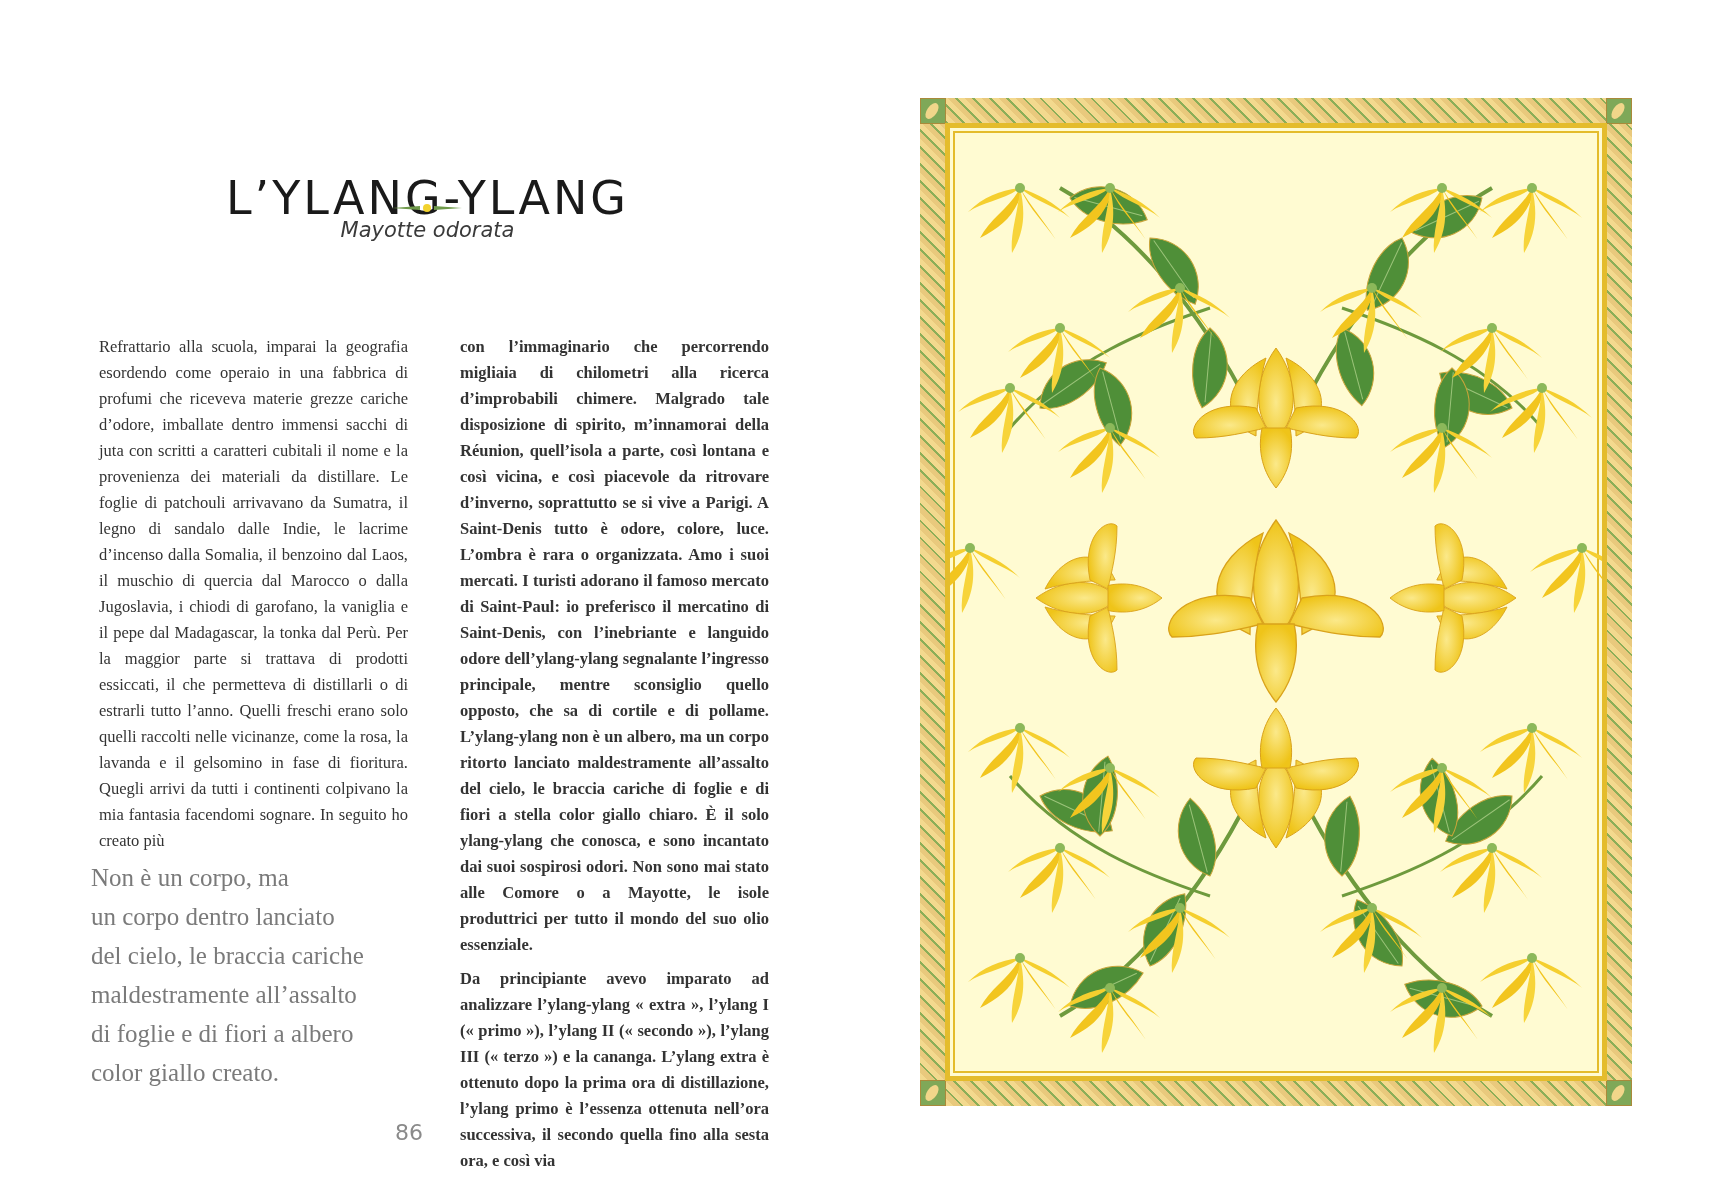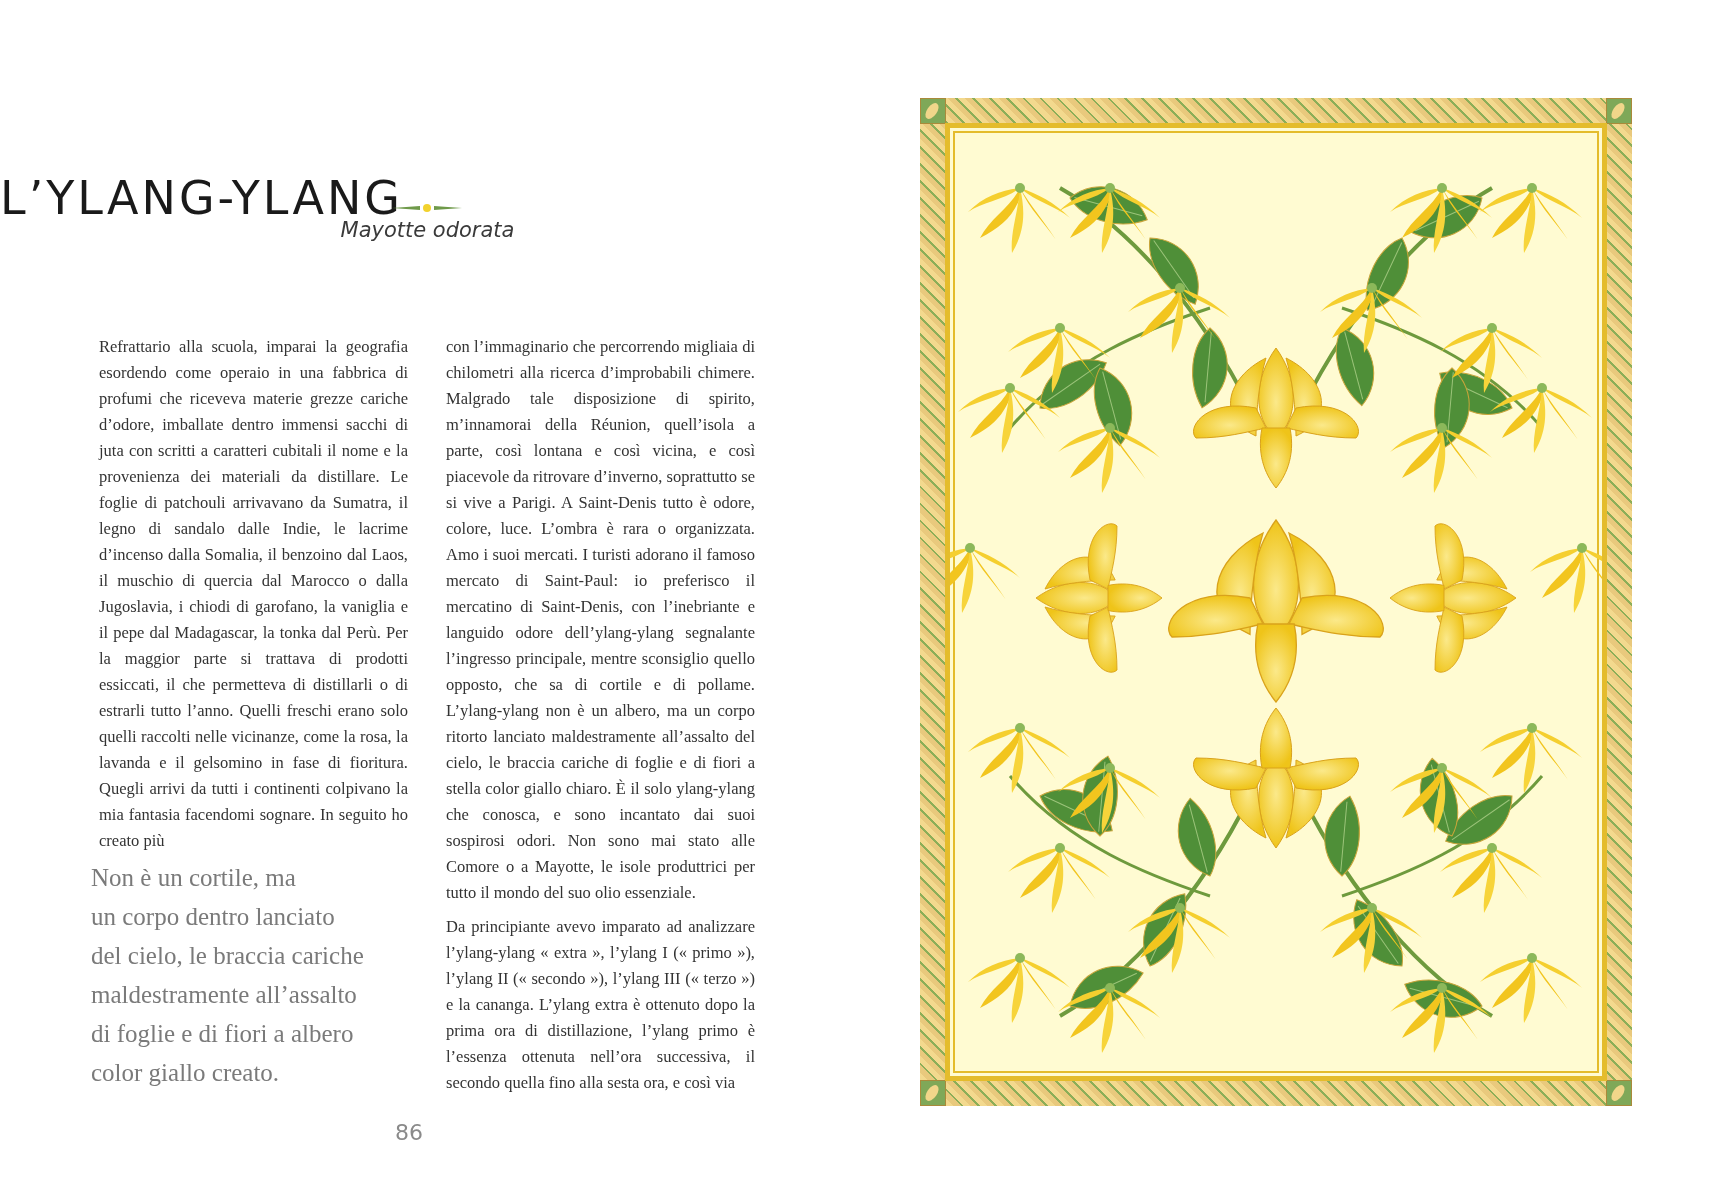--- a/index.html
+++ b/index.html
@@ -2,34 +2,34 @@
 <html><head>
 <meta charset="utf-8">
 <style>
   html, body { margin: 0; padding: 0; }
   body {
     width: 1710px; height: 1200px; background: #ffffff; position: relative; overflow: hidden;
     font-family: "Liberation Serif", "DejaVu Serif", serif; color: #2e2e2e;
   }
   .page-left { position: absolute; left: 0; top: 0; width: 855px; height: 1200px; }
   .title {
-    position: absolute; left: 0; width: 855px; top: 140px; text-align: left;
+    position: absolute; left: 0; width: 855px; top: 140px; text-align: center;
     font-family: "DejaVu Sans", "Liberation Sans", sans-serif; font-size: 46px; letter-spacing: 3px;
     color: #1a1a1a; font-weight: normal;
   }
   .ornament { position: absolute; left: 392px; top: 202px; width: 70px; height: 12px; }
   .subtitle {
     position: absolute; left: 0; width: 855px; top: 218px; text-align: center;
     font-family: "DejaVu Sans", "Liberation Sans", sans-serif; font-style: italic; font-size: 21px; color: #3a3a3a;
   }
   .col {
     position: absolute; top: 326px; font-size: 16.5px; line-height: 26px; text-align: justify; color: #333;
   }
   .col-1 { left: 91px; width: 325px; }
-  .col-2 { left: 438px; width: 325px; }
+  .col-2 { left: 452px; width: 325px; font-weight: bold; }
   .col p { margin: 8px; }
   .pullquote {
     position: absolute; left: 91px; top: 858px; width: 330px; font-size: 25px; line-height: 39px; color: #7a7a7a;
   }
   .pullquote div { white-space: nowrap; }
   .pagenum {
     position: absolute; left: 395px; top: 1120px; width: 60px; text-align: left;
     font-family: "DejaVu Sans", "Liberation Sans", sans-serif; font-size: 22px; color: #8a8a8a;
   }
   .page-right { position: absolute; left: 855px; top: 0; width: 855px; height: 1200px; }
@@ -62,21 +62,21 @@
 
   <div class="col col-1">
     <p>Refrattario alla scuola, imparai la geografia esordendo come operaio in una fabbrica di profumi che riceveva materie grezze cariche d’odore, imballate dentro immensi sacchi di juta con scritti a caratteri cubitali il nome e la provenienza dei materiali da distillare. Le foglie di patchouli arrivavano da Sumatra, il legno di sandalo dalle Indie, le lacrime d’incenso dalla Somalia, il benzoino dal Laos, il muschio di quercia dal Marocco o dalla Jugoslavia, i chiodi di garofano, la vaniglia e il pepe dal Madagascar, la tonka dal Perù. Per la maggior parte si trattava di prodotti essiccati, il che permetteva di distillarli o di estrarli tutto l’anno. Quelli freschi erano solo quelli raccolti nelle vicinanze, come la rosa, la lavanda e il gelsomino in fase di fioritura. Quegli arrivi da tutti i continenti colpivano la mia fantasia facendomi sognare. In seguito ho creato più</p>
   </div>
   <div class="col col-2">
     <p>con l’immaginario che percorrendo migliaia di chilometri alla ricerca d’improbabili chimere. Malgrado tale disposizione di spirito, m’innamorai della Réunion, quell’isola a parte, così lontana e così vicina, e così piacevole da ritrovare d’inverno, soprattutto se si vive a Parigi. A Saint-Denis tutto è odore, colore, luce. L’ombra è rara o organizzata. Amo i suoi mercati. I turisti adorano il famoso mercato di Saint-Paul: io preferisco il mercatino di Saint-Denis, con l’inebriante e languido odore dell’ylang-ylang segnalante l’ingresso principale, mentre sconsiglio quello opposto, che sa di cortile e di pollame. L’ylang-ylang non è un albero, ma un corpo ritorto lanciato maldestramente all’assalto del cielo, le braccia cariche di foglie e di fiori a stella color giallo chiaro. È il solo ylang-ylang che conosca, e sono incantato dai suoi sospirosi odori. Non sono mai stato alle Comore o a Mayotte, le isole produttrici per tutto il mondo del suo olio essenziale.</p>
     <p>Da principiante avevo imparato ad analizzare l’ylang-ylang « extra », l’ylang I (« primo »), l’ylang II (« secondo »), l’ylang III (« terzo ») e la cananga. L’ylang extra è ottenuto dopo la prima ora di distillazione, l’ylang primo è l’essenza ottenuta nell’ora successiva, il secondo quella fino alla sesta ora, e così via</p>
   </div>
 
   <div class="pullquote">
-    <div>Non è un cortile, ma</div>
+    <div>Non è un corpo, ma</div>
     <div>un corpo dentro lanciato</div>
     <div>del cielo, le braccia cariche</div>
     <div>maldestramente all’assalto</div>
     <div>di foglie e di fiori a albero</div>
     <div>color giallo creato.</div>
   </div>
 
   <div class="pagenum">86</div>
 </div>
 

